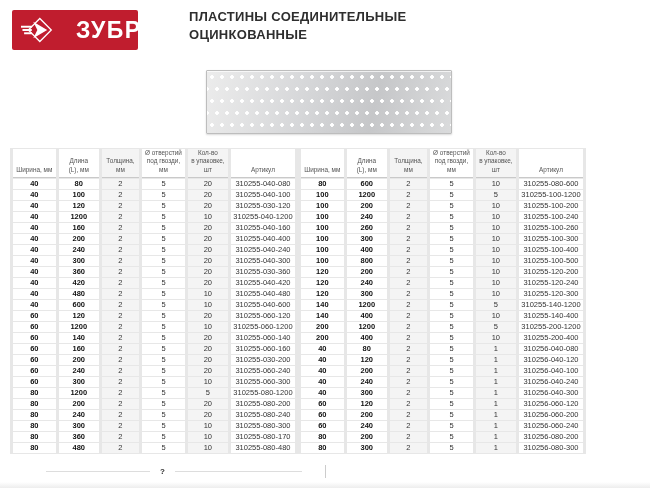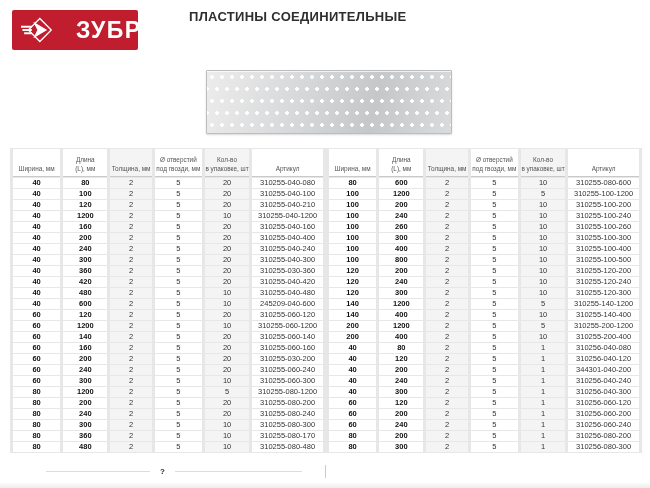--- a/index.html
+++ b/index.html
@@ -25,21 +25,21 @@
   .plate {
     position:absolute; left:206px; top:70px; width:244px; height:62px;
     background:
       radial-gradient(circle 2.1px at 5px 6px, #ffffff 1.55px, rgba(255,255,255,0) 2.1px) 0px 0px / 10px 24px repeat,
       radial-gradient(circle 2.1px at 5px 6px, #ffffff 1.55px, rgba(255,255,255,0) 2.1px) 5px 12px / 10px 24px repeat,
       linear-gradient(103deg, #ececec 0%, #d6d7d9 40%, #c6c7c9 68%, #dadbdc 100%);
     border:1px solid #bdbdbd; border-radius:1px;
     box-shadow: inset 0 1px 0 rgba(255,255,255,0.7), 0 1px 2px rgba(0,0,0,0.15);
   }
   
-  .tables { position:absolute; left:10px; top:148px; width:632px; display:flex; }
+  .tables { position:absolute; left:10px; top:148px; width:576px; display:flex; }
   table.spec {
     flex:1; border-collapse:separate; border-spacing:3px 1px;
     background:#e7e7e7; table-layout:fixed;
   }
   table.spec th {
     background:#fff; font-weight:normal; color:#555;
     font-size:6.4px; line-height:1.3; white-space:pre-line;
     height:24px; vertical-align:bottom; padding:0 0 3px 0; text-align:center;
     border-bottom:1px solid #c9c9c9;
   }
@@ -81,20 +81,21 @@
         </g>
         <path d="M9 15 L23 1 L37 15 L23 29 Z" fill="none" stroke="#ffffff" stroke-width="1.6"></path>
         <path d="M15 5 L32 15 L15 25 L20 15 Z" fill="#ffffff"></path>
       </svg>
     </span>
     <span class="brand-text">ЗУБР</span>
   </div>
 
   <div class="page-title">
     <div>ПЛАСТИНЫ СОЕДИНИТЕЛЬНЫЕ</div>
+    <div>ОЦИНКОВАННЫЕ</div>
   </div>
 
   <div class="plate"></div>
 
   <div class="tables">
     <table class="spec">
       <colgroup>
         <col class="c1">
           <col class="c2">
           <col class="c3">
@@ -131,21 +132,21 @@
             <td>5</td>
             <td>20</td>
             <td>310255-040-100</td>
           </tr>
           <tr>
             <td>40</td>
             <td>120</td>
             <td>2</td>
             <td>5</td>
             <td>20</td>
-            <td>310255-040-210</td>
+            <td>310255-030-120</td>
           </tr>
           <tr>
             <td>40</td>
             <td>1200</td>
             <td>2</td>
             <td>5</td>
             <td>10</td>
             <td>310255-040-1200</td>
           </tr>
           <tr>
@@ -203,21 +204,21 @@
             <td>5</td>
             <td>10</td>
             <td>310255-040-480</td>
           </tr>
           <tr>
             <td>40</td>
             <td>600</td>
             <td>2</td>
             <td>5</td>
             <td>10</td>
-            <td>245209-040-600</td>
+            <td>310255-040-600</td>
           </tr>
           <tr>
             <td>60</td>
             <td>120</td>
             <td>2</td>
             <td>5</td>
             <td>20</td>
             <td>310255-060-120</td>
           </tr>
           <tr>
@@ -477,21 +478,21 @@
             <td>5</td>
             <td>1</td>
             <td>310256-040-120</td>
           </tr>
           <tr>
             <td>40</td>
             <td>200</td>
             <td>2</td>
             <td>5</td>
             <td>1</td>
-            <td>344301-040-200</td>
+            <td>310256-040-100</td>
           </tr>
           <tr>
             <td>40</td>
             <td>240</td>
             <td>2</td>
             <td>5</td>
             <td>1</td>
             <td>310256-040-240</td>
           </tr>
           <tr>

